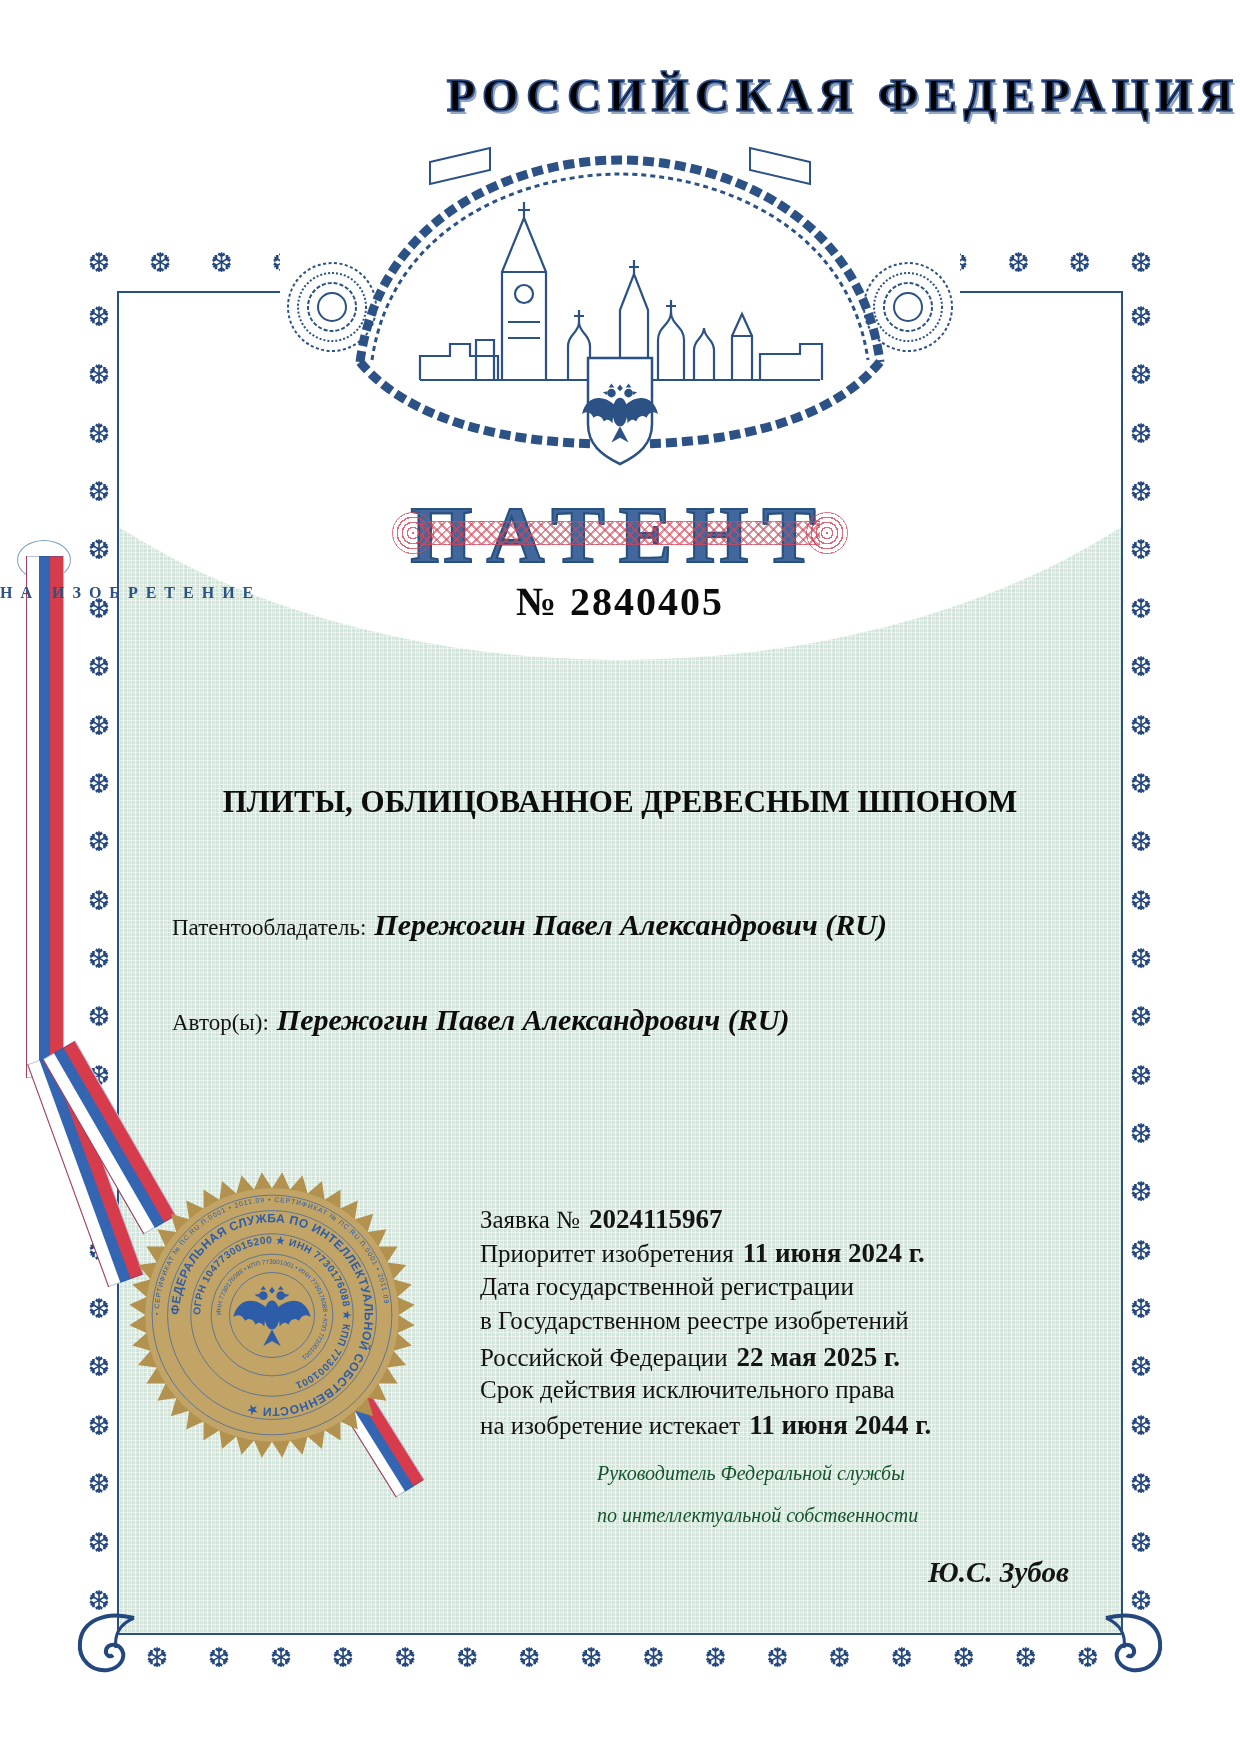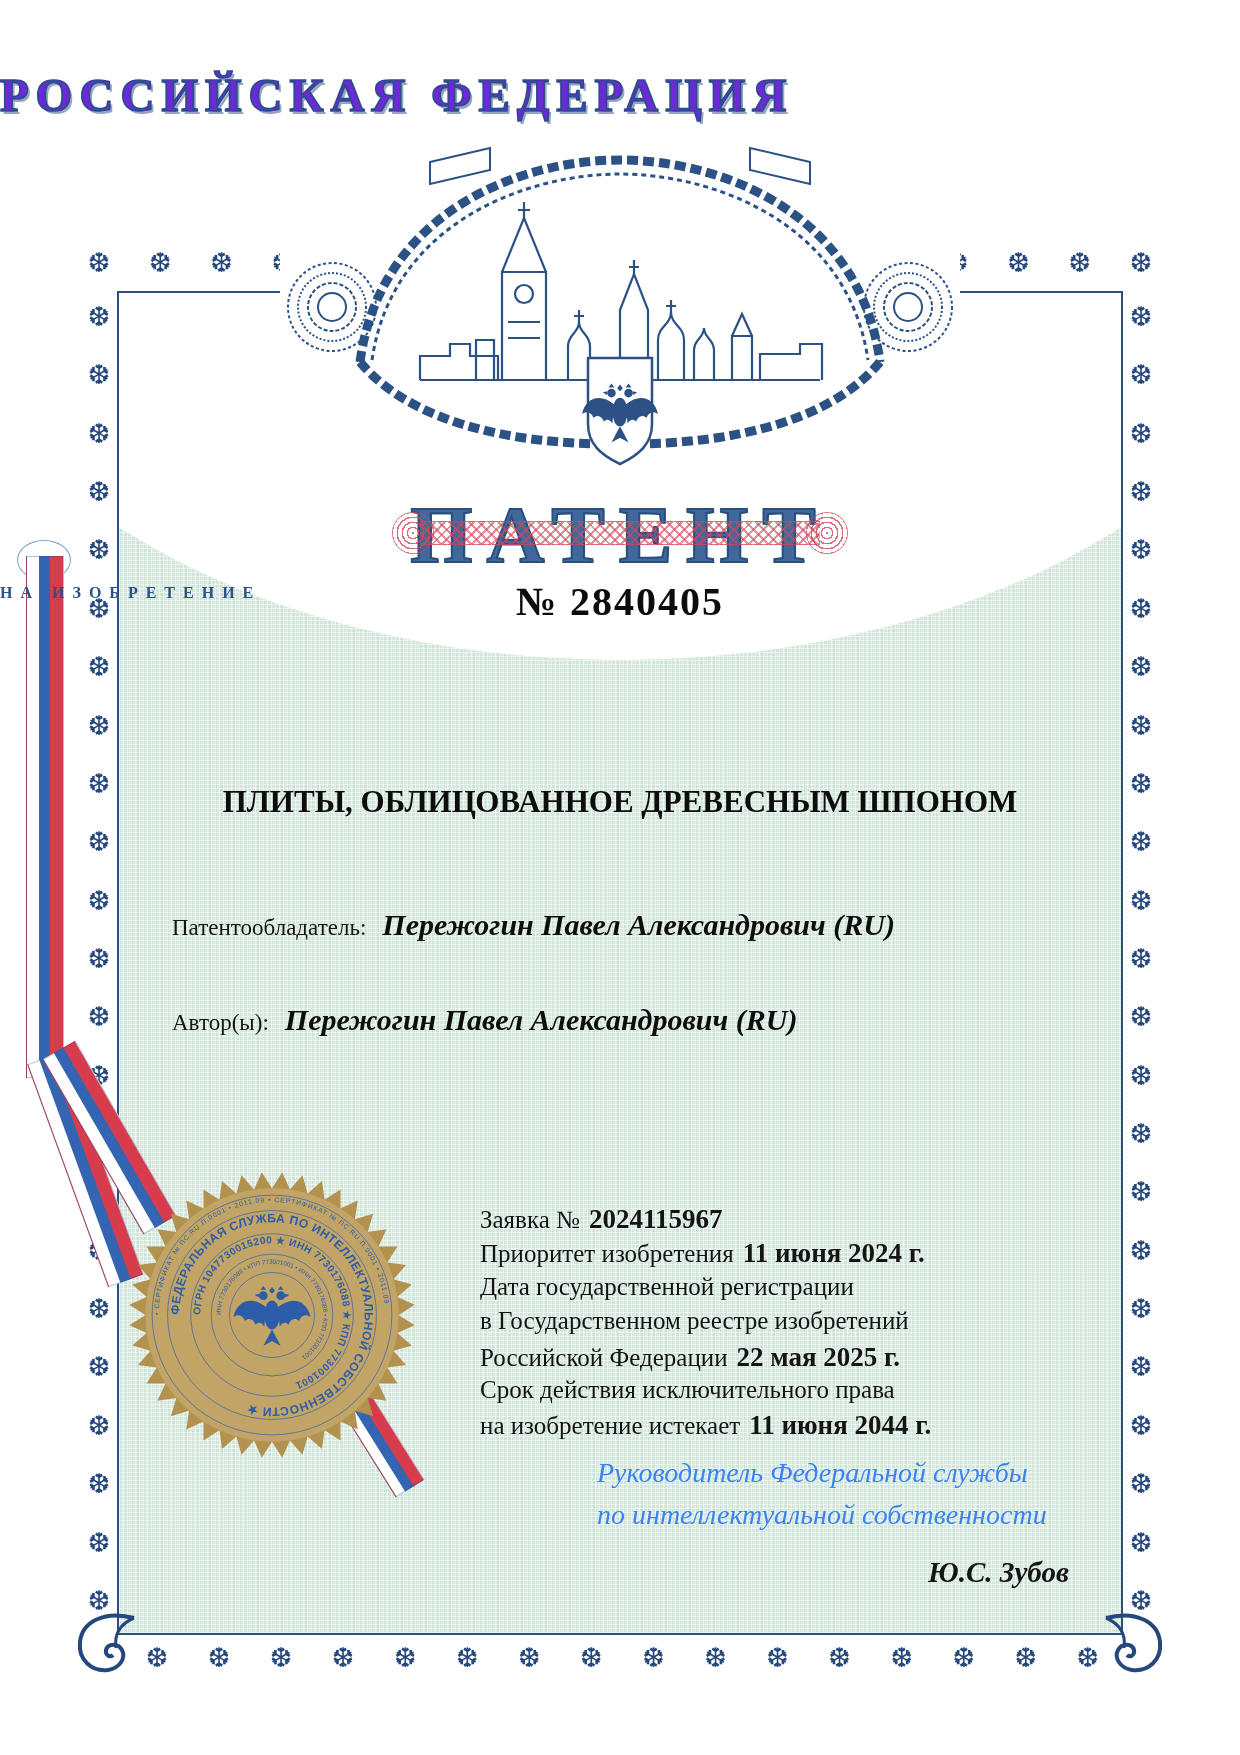--- a/index.html
+++ b/index.html
@@ -1,21 +1,21 @@
 <!DOCTYPE html>
 <html><head>
 <meta charset="utf-8">
 <style>
   html,body{margin:0;padding:0;background:#fff;}
   .page{position:relative;width:1240px;height:1755px;margin:0 auto;background:#fff;overflow:hidden;
         font-family:"Liberation Serif","DejaVu Serif",serif;color:#111;}
 
   
-  .country{position:absolute;top:68px;left:0;width:100%;text-align:left;z-index:6;
-    font-weight:700;font-size:47px;letter-spacing:7px;color:#6d28d9;
+  .country{position:absolute;top:68px;left:0;width:100%;text-align:right;z-index:6;
+    font-weight:700;font-size:47px;letter-spacing:7px;color:#000000;
     -webkit-text-stroke:1.7px #2b4d87;text-shadow:2.5px 2.5px 0 rgba(43,77,135,.5);}
 
   
   .frame{position:absolute;left:117px;top:291px;width:1006px;height:1344px;z-index:2;
     border:2px solid #2a5082;box-sizing:border-box;}
   .bstar{position:absolute;z-index:2;font-family:"DejaVu Sans",sans-serif;font-size:27px;line-height:1;
     color:#24477e;transform:translate(-50%,-50%);}
   .corner{position:absolute;z-index:3;width:72px;height:72px;}
   .corner.br{transform:scaleX(-1);}
 
@@ -46,32 +46,32 @@
   .patent-sub{position:absolute;top:584px;left:0;width:100%;text-align:left;z-index:6;
     font-weight:700;font-size:16px;letter-spacing:8px;color:#2b5185;}
   .patent-num{position:absolute;top:578px;left:0;width:100%;text-align:center;z-index:6;
     font-weight:700;font-size:40px;letter-spacing:2px;color:#0c0c0c;}
 
   
   .inv-title{position:absolute;top:780px;left:120px;width:1000px;text-align:center;z-index:6;
     font-weight:700;font-size:31px;line-height:43px;color:#0d0d0d;}
 
   
-  .row{position:absolute;left:172px;z-index:6;display:flex;align-items:baseline;gap:16px;white-space:nowrap;text-align:right;}
+  .row{position:absolute;left:172px;z-index:6;display:flex;align-items:baseline;gap:8px;white-space:nowrap;text-align:right;}
   .row .lbl{font-size:23px;color:#151515;}
   .row .val{font-size:30px;font-weight:700;font-style:italic;color:#0d0d0d;}
   .row.holder{top:908px;} .row.authors{top:1003px;}
 
   
   .details{position:absolute;left:480px;top:1204px;z-index:6;}
   .dline{height:34.4px;display:flex;align-items:baseline;gap:9px;white-space:nowrap;font-size:25px;color:#141414;}
   .dval{font-size:27px;font-weight:700;}
 
   
-  .sig-role{position:absolute;left:597px;top:1452px;z-index:6;font-style:italic;font-size:28px;line-height:42px;color:#3b82f6;}
+  .sig-role{position:absolute;left:597px;top:1452px;z-index:6;font-style:italic;font-size:20px;line-height:42px;color:#14532d;}
   .signer{position:absolute;left:928px;top:1556px;z-index:7;font-style:italic;font-weight:600;font-size:29px;color:#141414;}
 
   
   .stamp{position:absolute;left:555px;top:1538px;width:365px;text-align:center;z-index:6;
     font-family:"Liberation Sans","DejaVu Sans",sans-serif;}
   .stamp-wm{position:absolute;left:50%;top:-14px;transform:translateX(-50%);z-index:-1;opacity:.55;}
   .stamp-title{font-size:13.5px;font-weight:700;color:#2c6fc0;letter-spacing:.3px;}
   .stamp-line{font-size:12.5px;color:#566272;margin-top:4px;}
   .stamp-line b{color:#3d4854;}
 

